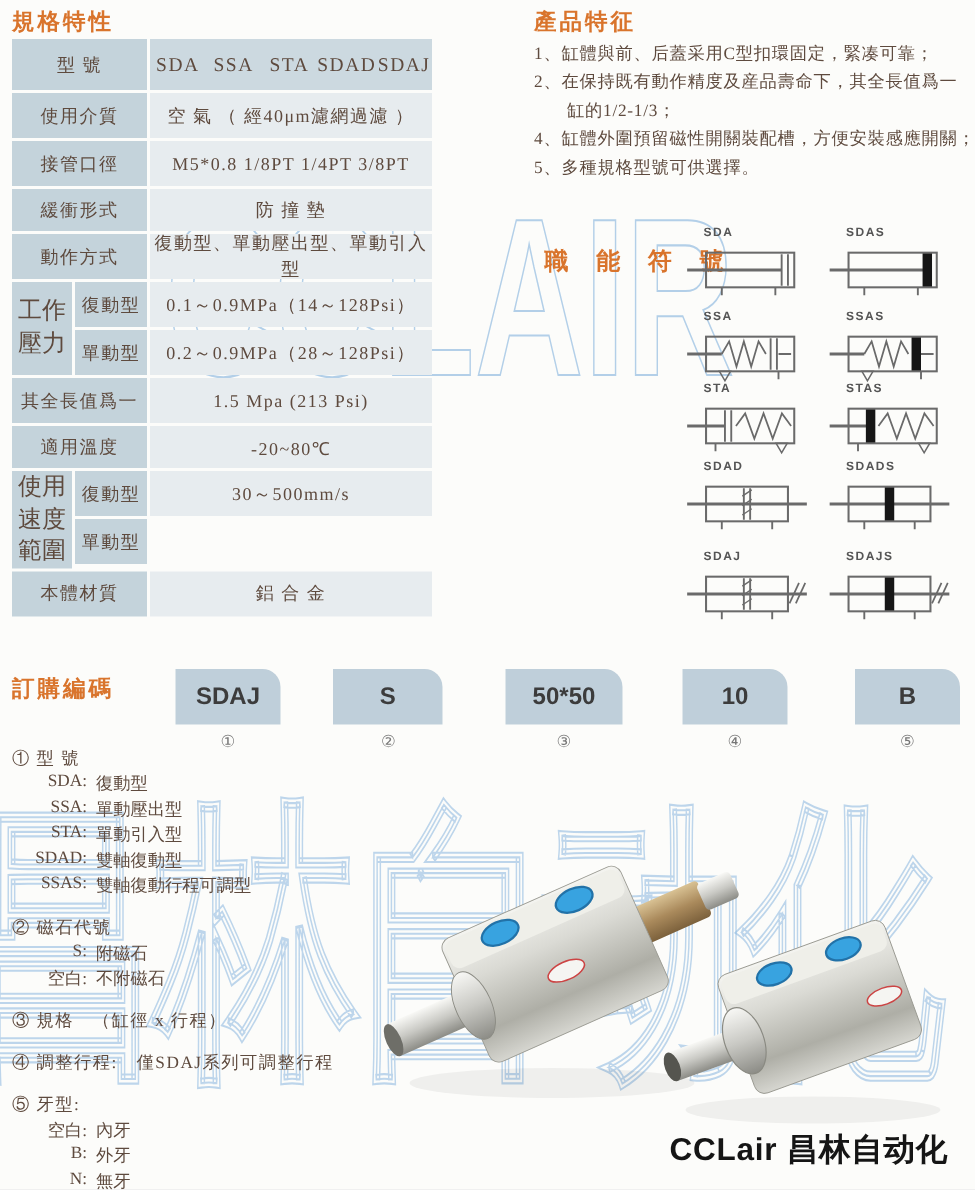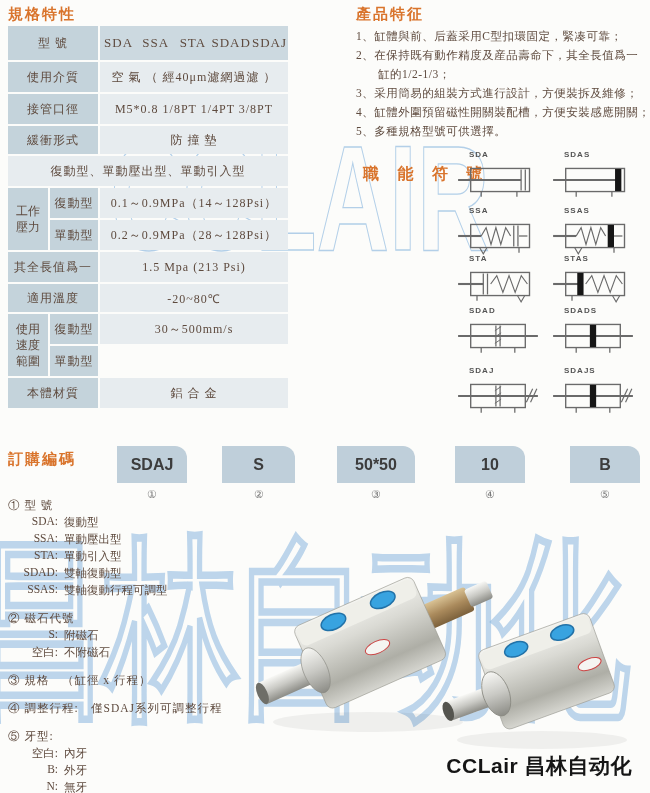--- a/index.html
+++ b/index.html
@@ -17,21 +17,21 @@
   .t-row { display:flex; gap:2px; margin-bottom:2px; }
   .cell { display:flex; align-items:center; justify-content:center;
           font-size:12px; letter-spacing:1px; white-space:pre-line; text-align:center; }
   .lab  { background:#c4d3db; width:90px; flex:none; }
   .val  { background:#e7ecef; flex:1; }
   .h30 { height:30px; } .h34 { height:34px; } .h28 { height:28px; }
   .models { display:flex; flex:1; background:#ccd9e0; align-items:center; }
   .models span { flex:1; text-align:center; font-size:13px; letter-spacing:1px; }
   .grp { display:flex; gap:2px; margin-bottom:2px; }
   .grp .mainlab { background:#c4d3db; width:40px; flex:none; display:flex;
-                  align-items:center; justify-content:center; font-size:12px;
+                  align-items:center; justify-content:center; font-size:16px;
                   white-space:pre-line; text-align:center; line-height:1.35; }
   .grp .subcol { flex:1; display:flex; flex-direction:column; gap:2px; }
   .grp .subrow { display:flex; gap:2px; height:30px; }
   .grp .sublab { background:#c4d3db; width:48px; flex:none; }
   
   #features { position:absolute; left:356px; top:27px; width:292px;
               font-size:11.5px; line-height:19px; letter-spacing:0.5px; }
   #features .f-line { white-space:nowrap; }
   #features .wrap { padding-left:22px; }
   
@@ -96,20 +96,21 @@
     </div>
     <div class="t-row">
       <div class="cell lab h30">接管口徑</div>
       <div class="cell val h30">M5*0.8 1/8PT 1/4PT 3/8PT</div>
     </div>
     <div class="t-row">
       <div class="cell lab h28">緩衝形式</div>
       <div class="cell val h28">防 撞 墊</div>
     </div>
     <div class="t-row">
+      <div class="cell lab h30">動作方式</div>
       <div class="cell val h30">復動型、單動壓出型、單動引入型</div>
     </div>
     <div class="grp">
       <div class="mainlab">工作
 壓力</div>
       <div class="subcol">
         <div class="subrow">
           <div class="cell sublab">復動型</div>
           <div class="cell val">0.1～0.9MPa（14～128Psi）</div>
         </div>
@@ -144,21 +145,20 @@
     <div class="t-row">
       <div class="cell lab h30">本體材質</div>
       <div class="cell val h30">鋁 合 金</div>
     </div>
   </div>
 
   <div id="features">
     <div class="f-line">1、缸體與前、后蓋采用C型扣環固定，緊凑可靠；</div>
     <div class="f-line">2、在保持既有動作精度及産品壽命下，其全長值爲一</div>
     <div class="f-line wrap">缸的1/2-1/3；</div>
-    <div class="f-line">3、采用簡易的組裝方式進行設計，方便裝拆及維修；</div>
     <div class="f-line">4、缸體外圍預留磁性開關裝配槽，方便安裝感應開關；</div>
     <div class="f-line">5、多種規格型號可供選擇。</div>
   </div>
 
   <div id="symbols-grid">
       <div class="sym-cell" style="left: 0px; top: 0px;"><div class="sym-label">SDA</div><svg width="86" height="42" viewBox="0 0 80 40">
           <rect x="14" y="9" width="56" height="22" fill="none" stroke="#6a6a6a" stroke-width="1.3"></rect>
           <line x1="2" y1="20" x2="62" y2="20" stroke="#6a6a6a" stroke-width="2"></line>
           <line x1="62" y1="10" x2="62" y2="30" stroke="#6a6a6a" stroke-width="1.2"></line>
           <line x1="66" y1="10" x2="66" y2="30" stroke="#6a6a6a" stroke-width="1.2"></line>

